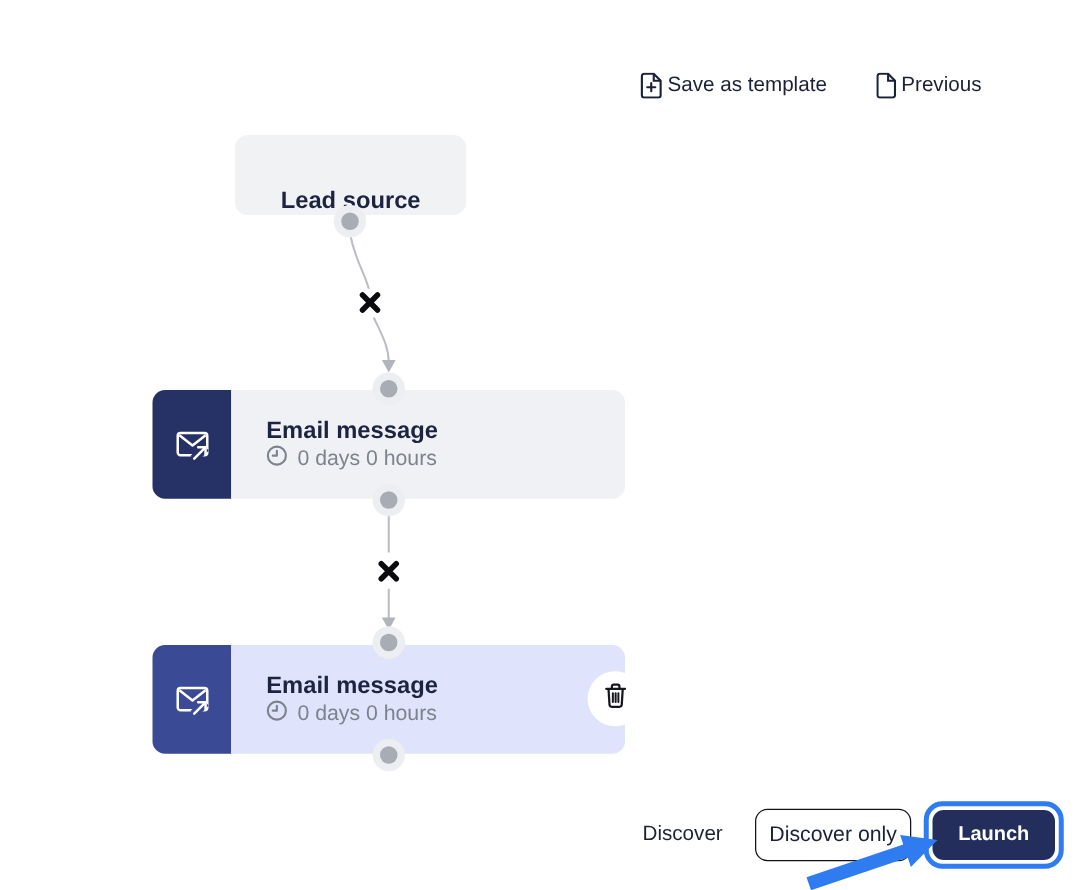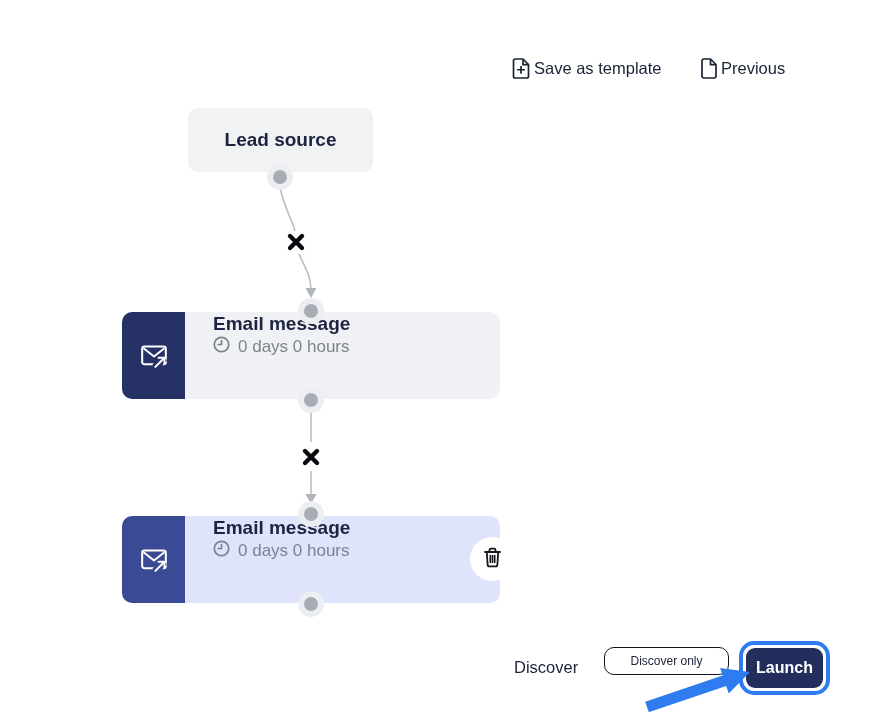--- a/index.html
+++ b/index.html
@@ -10,28 +10,28 @@
   
   .hdr-btn { position:absolute; display:flex; align-items:center; gap:4px;
              font-size:16.5px; font-weight:500; color:#1b2236; cursor:pointer; }
   .hdr-btn svg { display:block; }
 
   
   .connectors { position:absolute; left:0; top:0; width:870px; height:712px; pointer-events:none; }
 
   
   .lead-node { position:absolute; left:188px; top:108px; width:185px; height:64px;
-               background:#f1f2f4; border-radius:10px; display:flex; align-items:center;
+               background:#f1f2f4; border-radius:10px; display:flex; align-items:flex-end;
                justify-content:center; font-size:19px; font-weight:700; color:#1d2440; }
 
   
   .node { position:absolute; left:122px; width:378px; height:87px; border-radius:10px;
           display:flex; overflow:visible; }
   .node-body { flex:1; border-radius:0 10px 10px 0; display:flex; flex-direction:column;
-               padding-left:28px; }
+               justify-content:center; padding-left:28px; }
   .node1 .node-body { background:#f0f1f4; }
   .node2 .node-body { background:#dfe3fb; }
   .iconblock { width:63px; border-radius:10px 0 0 10px; display:flex; align-items:center;
                justify-content:center; flex:0 0 63px; }
   .node1 .iconblock { background:#263266; }
   .node2 .iconblock { background:#3a4a94; }
   .node-title { font-size:19px; font-weight:700; color:#1d2440; line-height:1.25; }
   .node-sub { display:flex; align-items:center; gap:8px; margin-top:0;
               font-size:17px; color:#7d838d; }
 
@@ -43,27 +43,27 @@
   .xmark { position:absolute; width:20px; height:20px; cursor:pointer; }
 
   
   .trash-btn { position:absolute; left:470px; top:537px; width:44px; height:44px;
                border-radius:50%; background:#ffffff; display:flex; align-items:center;
                justify-content:center; cursor:pointer; }
 
   
   .prev-link { position:absolute; left:514px; top:658px; font-size:16.5px;
                color:#1b2236; cursor:pointer; }
-  .btn-outline { position:absolute; left:604px; top:647px; width:125px; height:28px;
+  .btn-outline { position:absolute; left:604px; top:647px; width:125px; height:42px;
                  background:#ffffff; border:1.5px solid #13131f; border-radius:10px;
-                 font-size:12px; color:#1b2236; display:flex; align-items:center;
+                 font-size:17px; color:#1b2236; display:flex; align-items:center;
                  justify-content:center; cursor:pointer; font-family:"Liberation Sans",sans-serif; }
   .launch-ring { position:absolute; left:739px; top:641px; border:4px solid #2e7cf0;
                  border-radius:15px; padding:3px; background:#ffffff; }
-  .btn-launch { width:77px; height:40px; background:#232e5c; border:none; border-radius:9px;
+  .btn-launch { width:98px; height:40px; background:#232e5c; border:none; border-radius:9px;
                 color:#ffffff; font-size:16px; font-weight:600; cursor:pointer;
                 display:flex; align-items:center; justify-content:center;
                 font-family:"Liberation Sans",sans-serif; }
   .annot-arrow { position:absolute; left:0; top:0; width:870px; height:712px;
                  pointer-events:none; z-index:10; }
 </style>
 </head>
 <body>
 
 <div class="stage">

